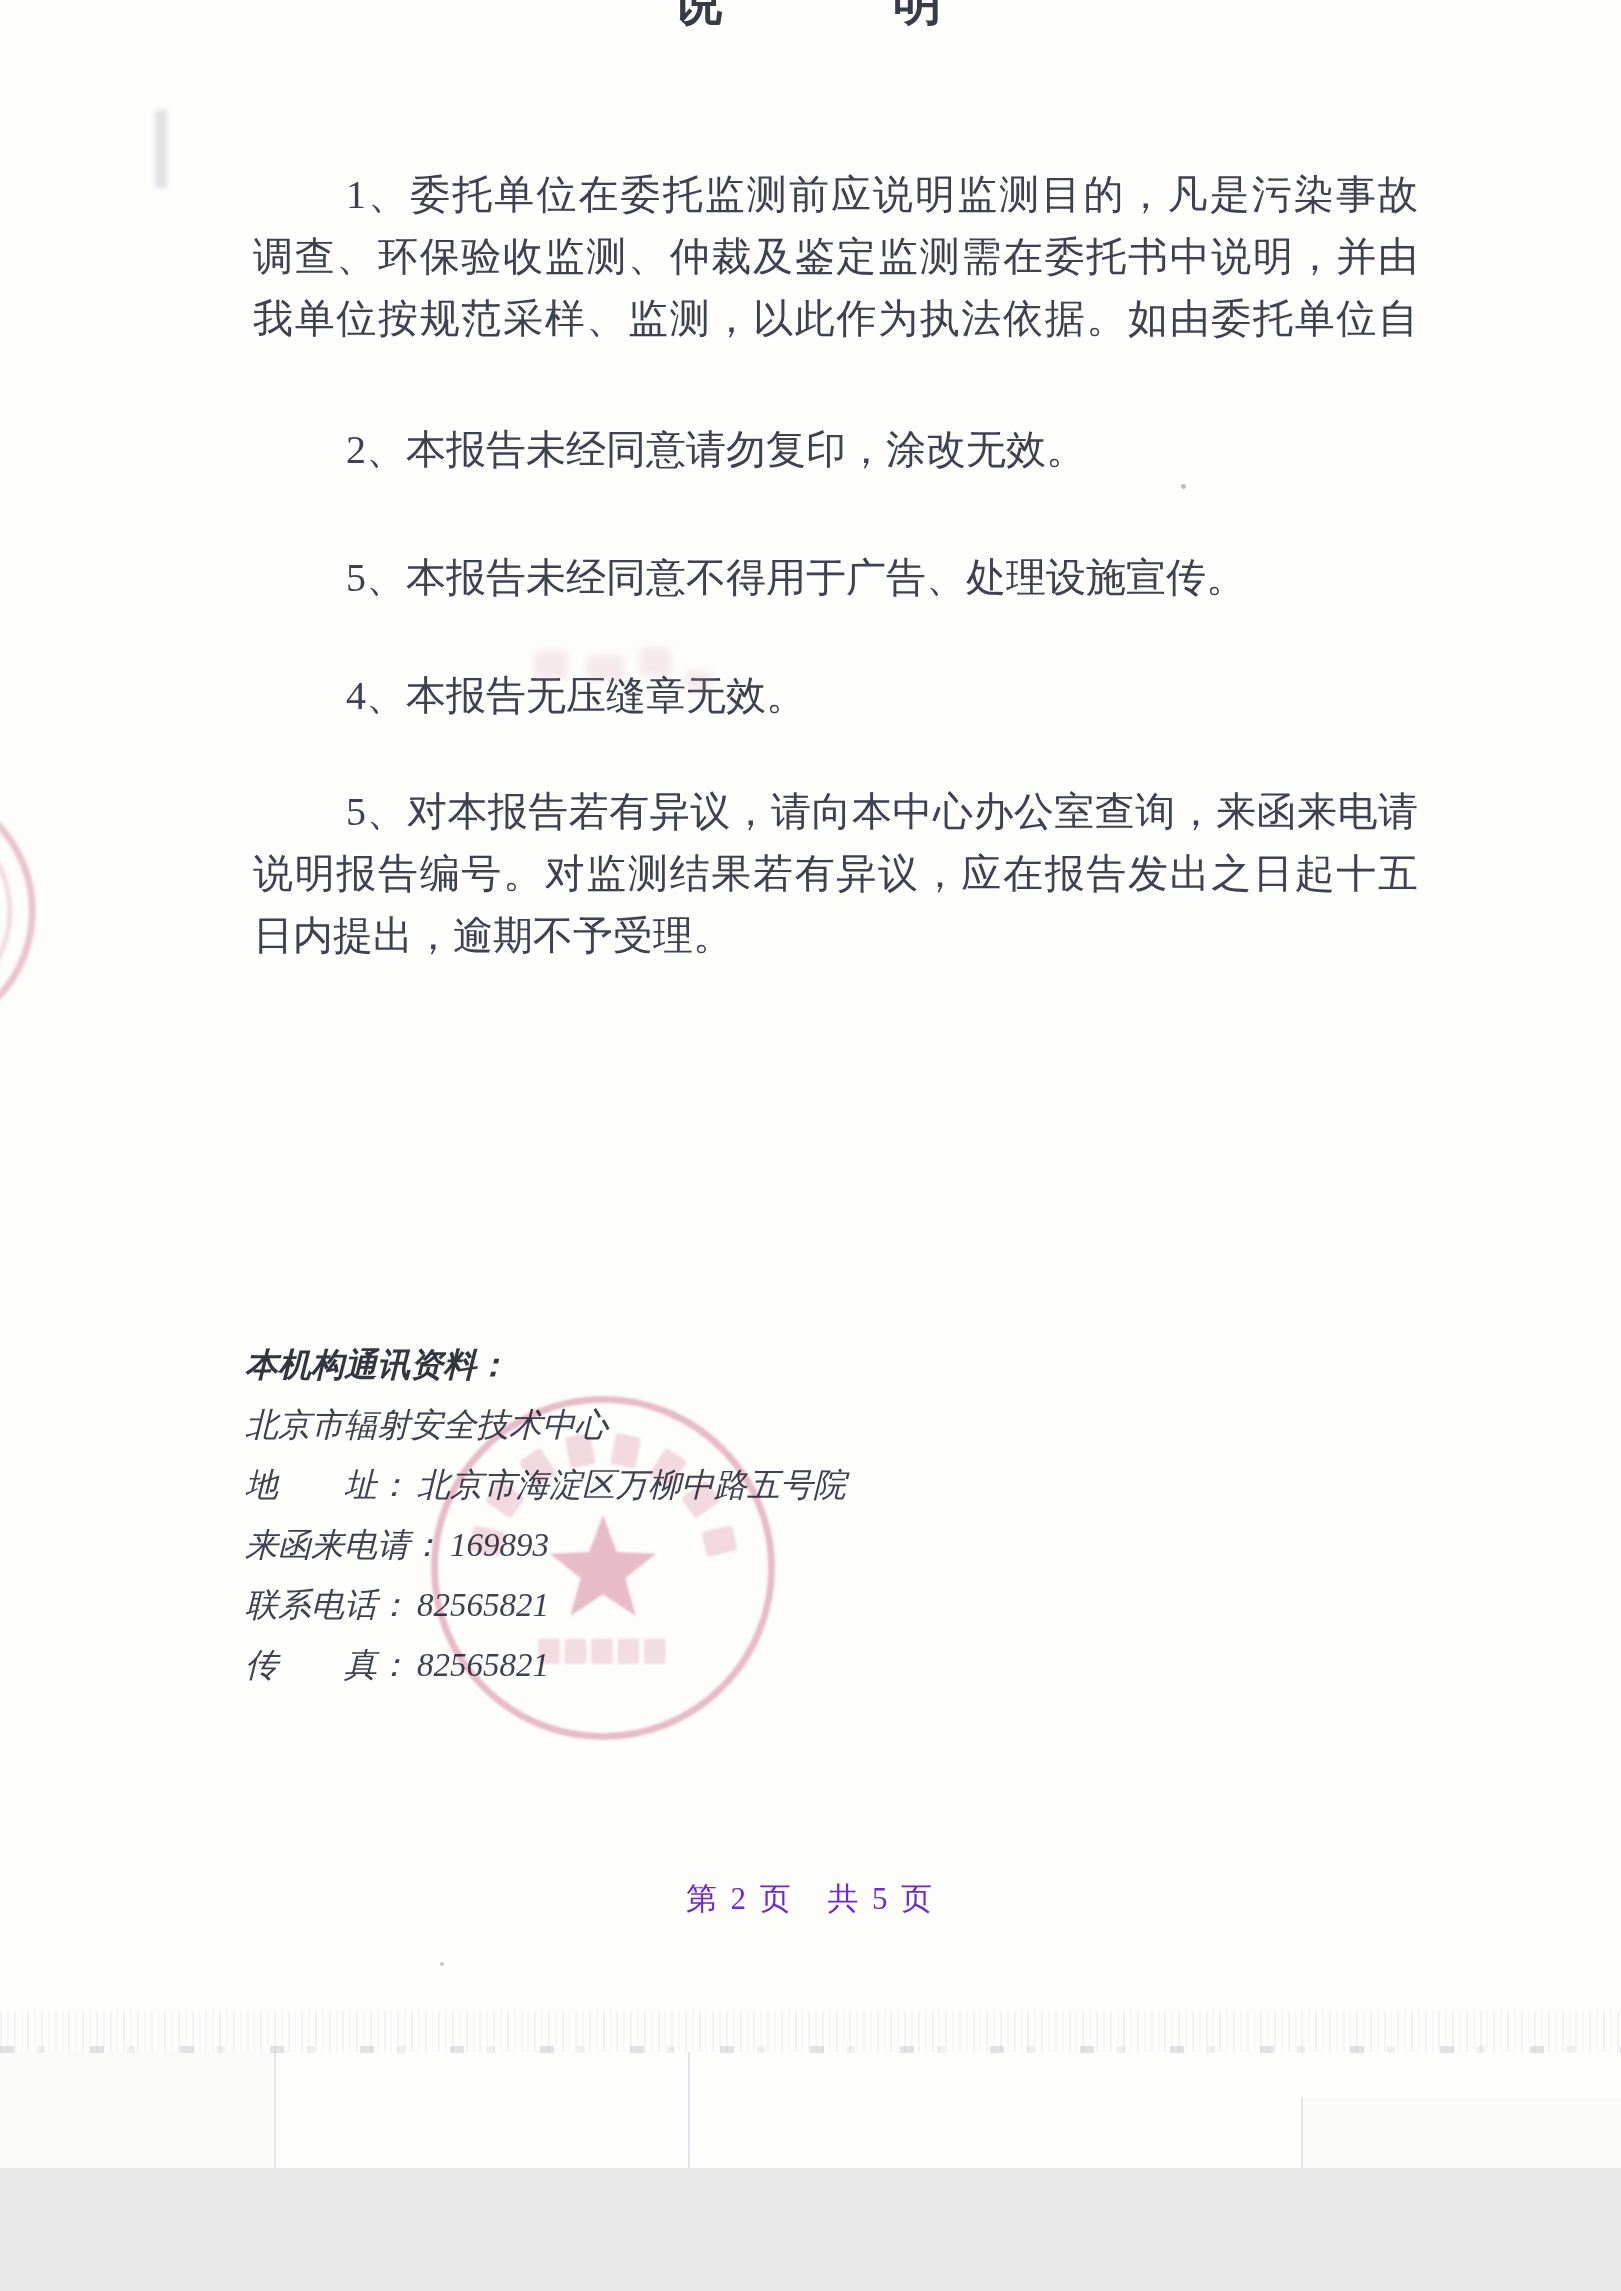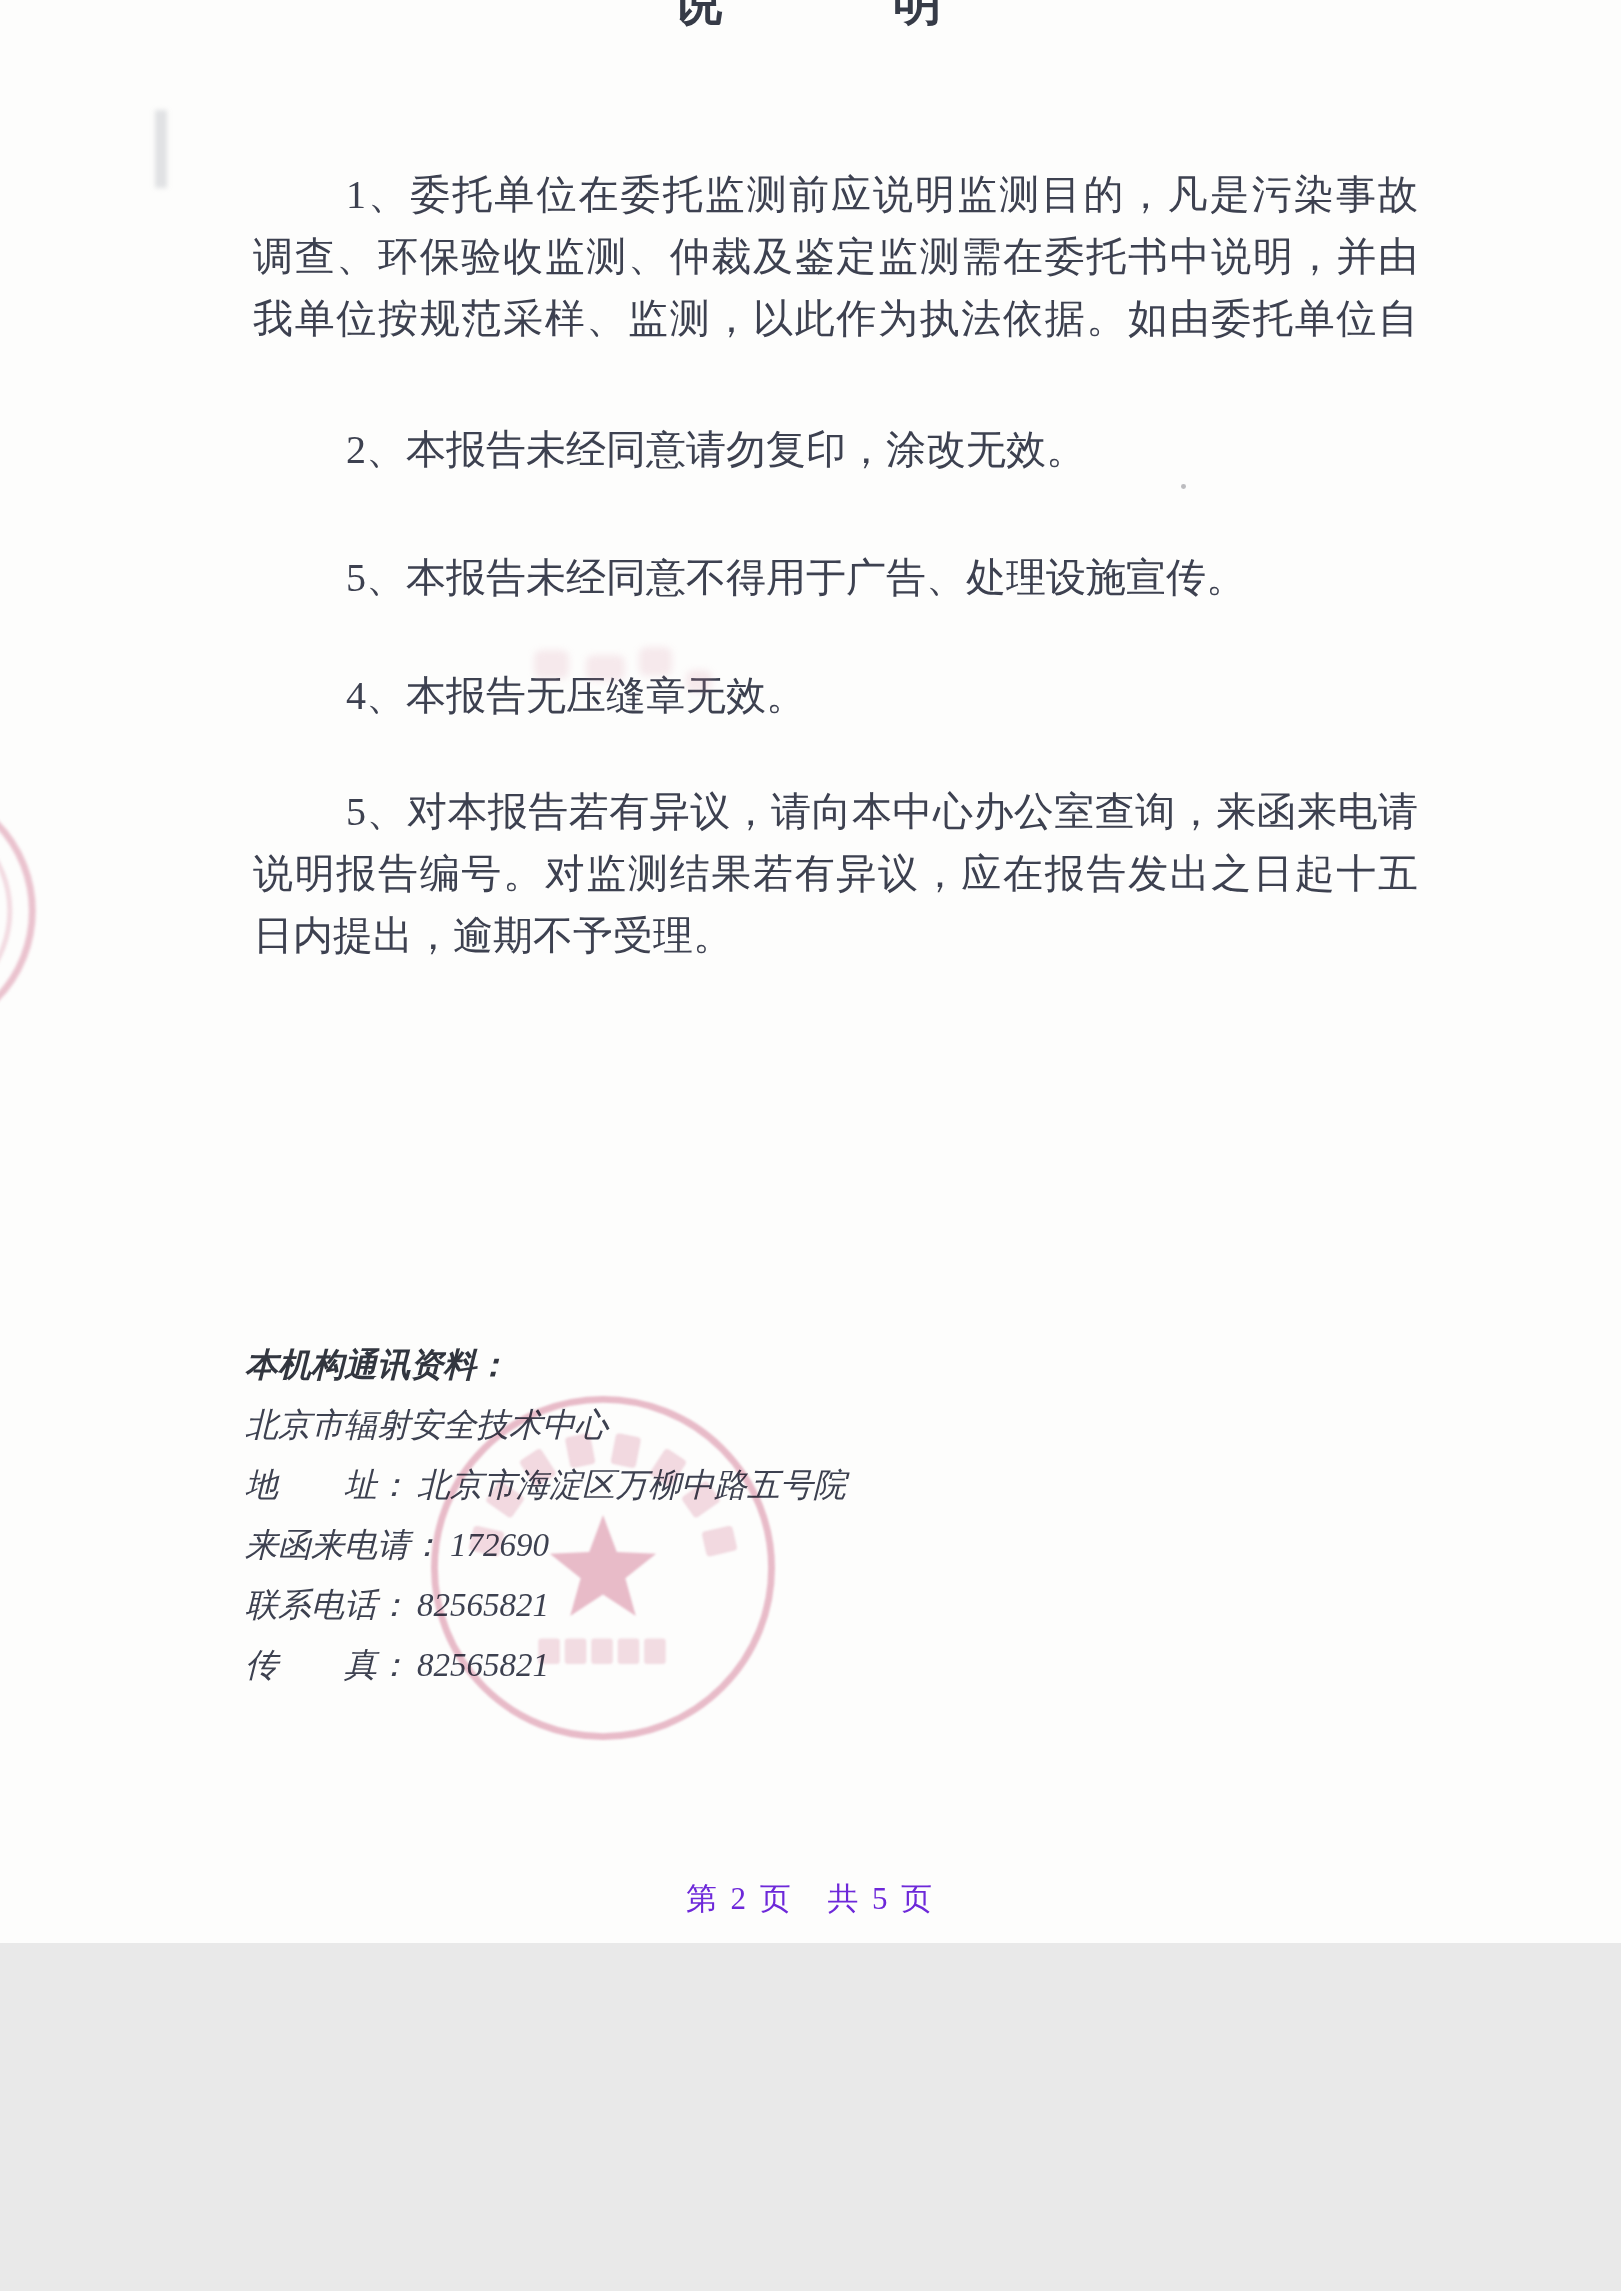--- a/index.html
+++ b/index.html
@@ -1,18 +1,18 @@
 <!DOCTYPE html>
 <html><head>
 <meta charset="utf-8">
 <style>
   html,body{margin:0;padding:0;background:#e9e9e9;}
   .page{
     position:relative;
-    width:1621px;height:1943px;
+    width:1621px;height:2168px;
     margin:0 auto;
     background:#fdfdfc;
     overflow:hidden;
     font-family:"Liberation Serif","DejaVu Serif",serif;
     color:#3d4150;
   }
   
   .title-clip{
     position:absolute;top:0;left:0;width:100%;height:33px;
     overflow:hidden;
@@ -113,21 +113,21 @@
     </p>
   </div>
 
   <div class="contact">
     <div class="heading">本机构通讯资料：</div>
     <div class="org">北京市辐射安全技术中心</div>
     <div class="row">
       <span class="label">地　　址：</span><span class="value">北京市海淀区万柳中路五号院</span>
     </div>
     <div class="row">
-      <span class="label">来函来电请：</span><span class="value">172690</span>
+      <span class="label">来函来电请：</span><span class="value">169893</span>
     </div>
     <div class="row">
       <span class="label">联系电话：</span><span class="value">82565821</span>
     </div>
     <div class="row">
       <span class="label">传　　真：</span><span class="value">82565821</span>
     </div>
   </div>
 
   <div class="footer">第 2 页　共 5 页</div>

